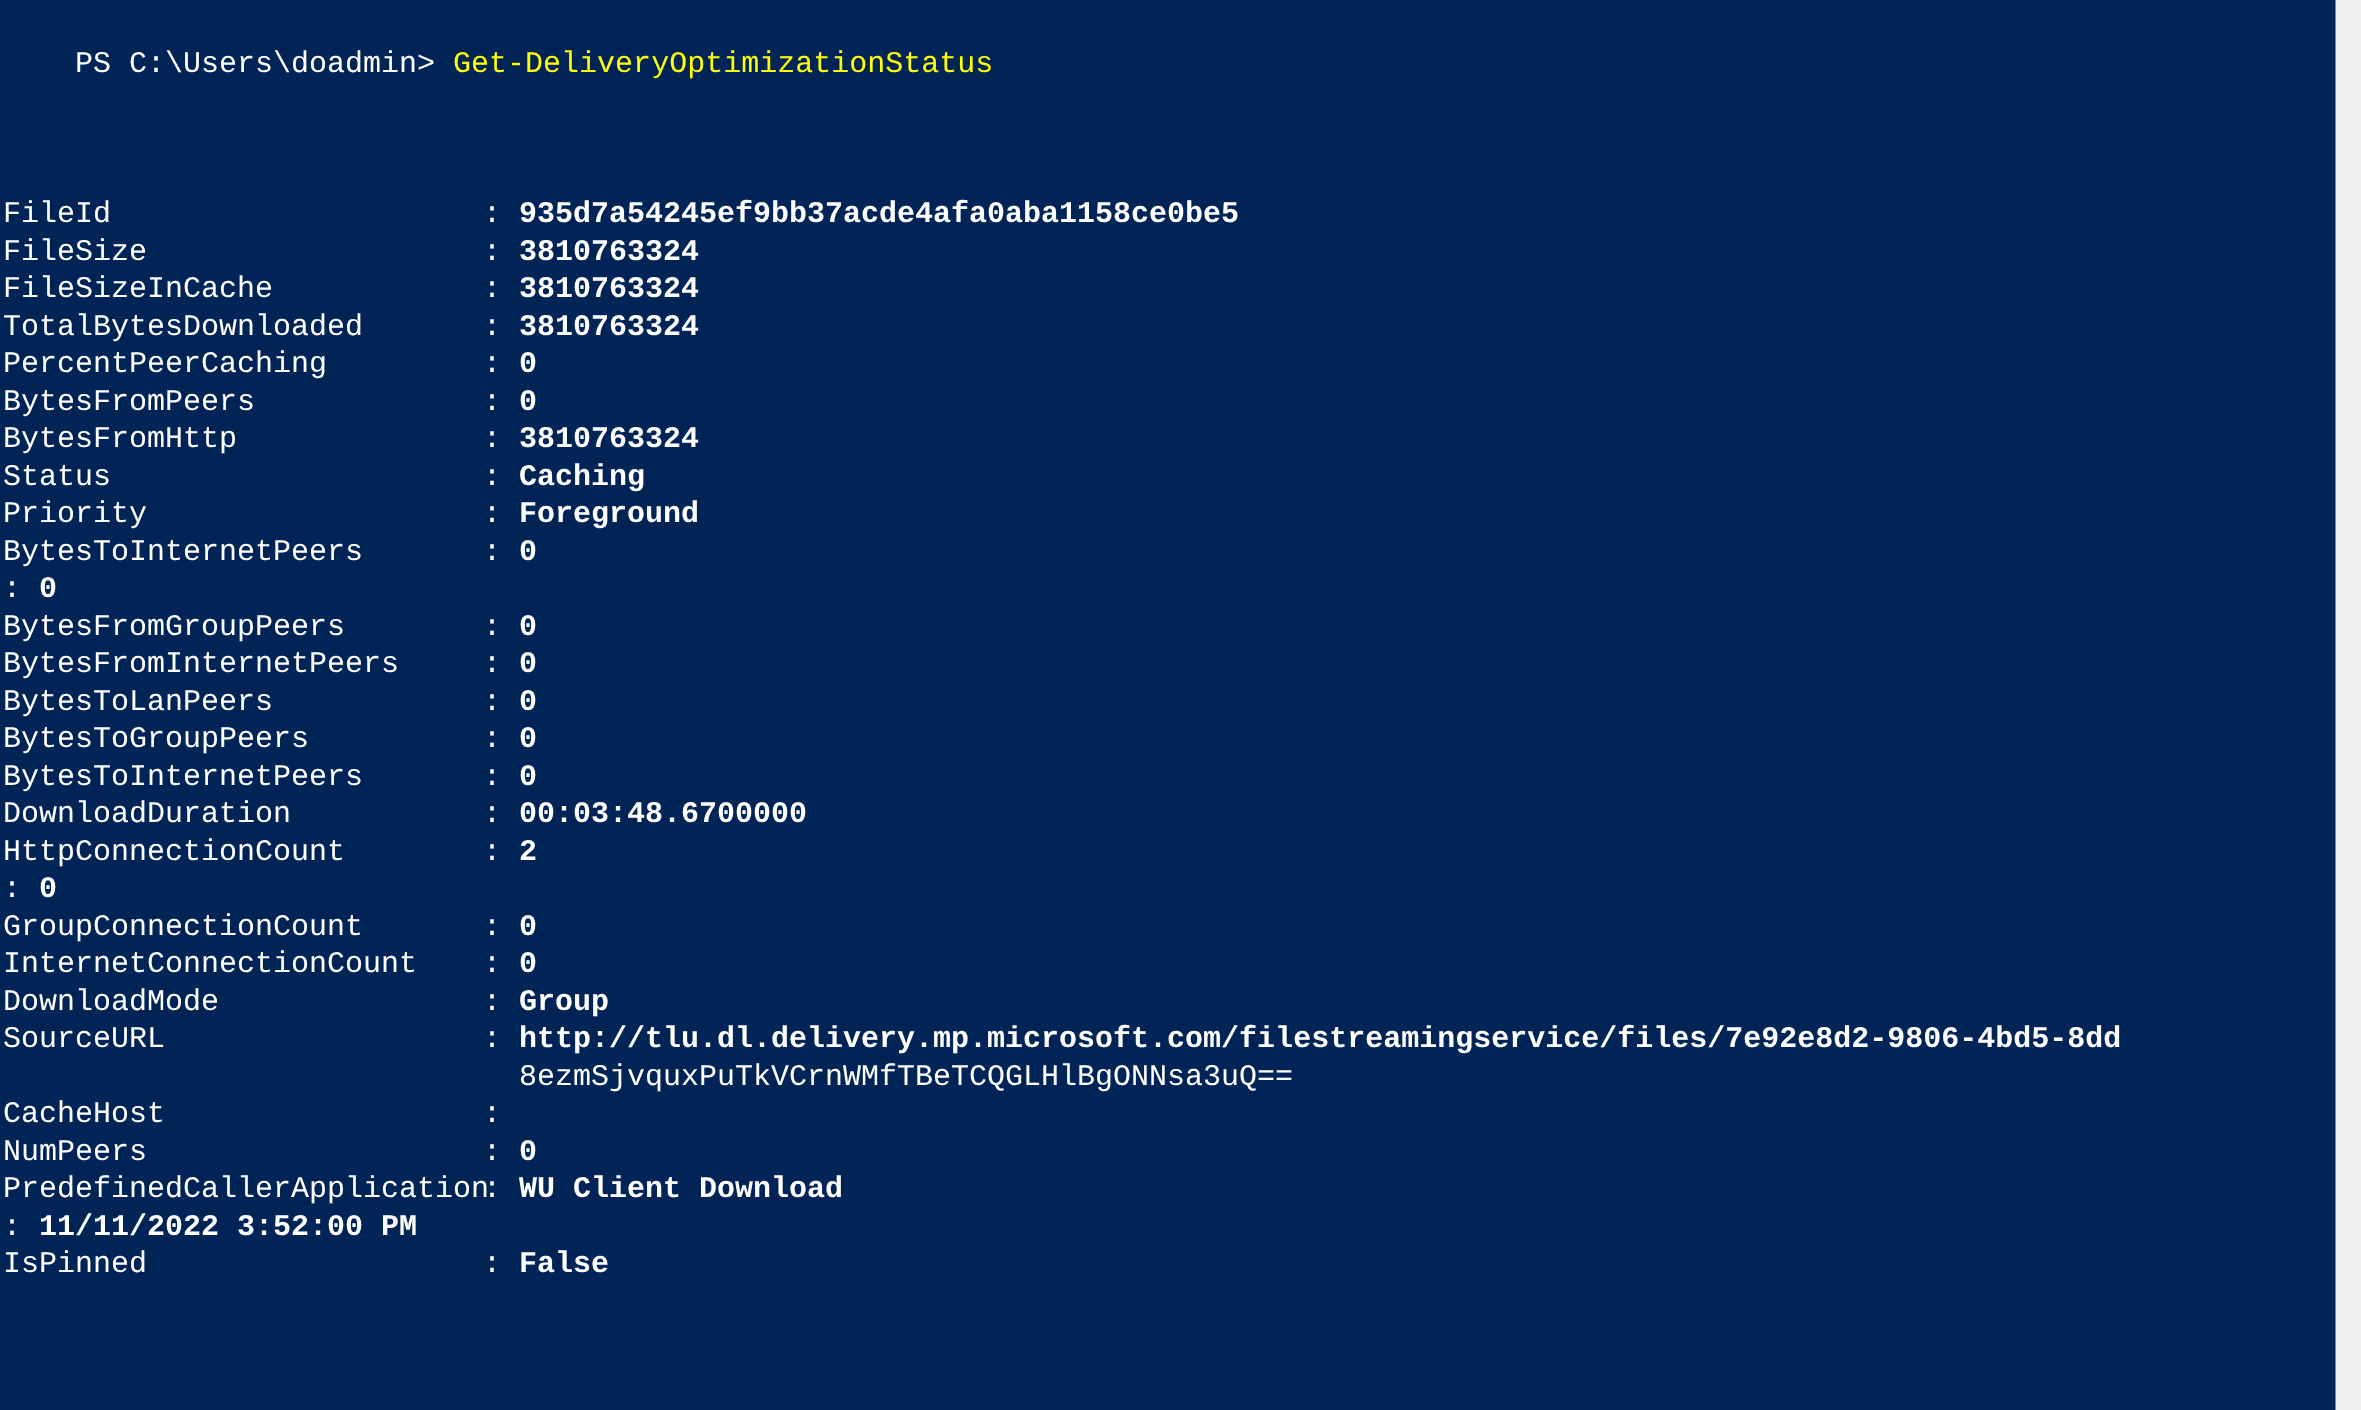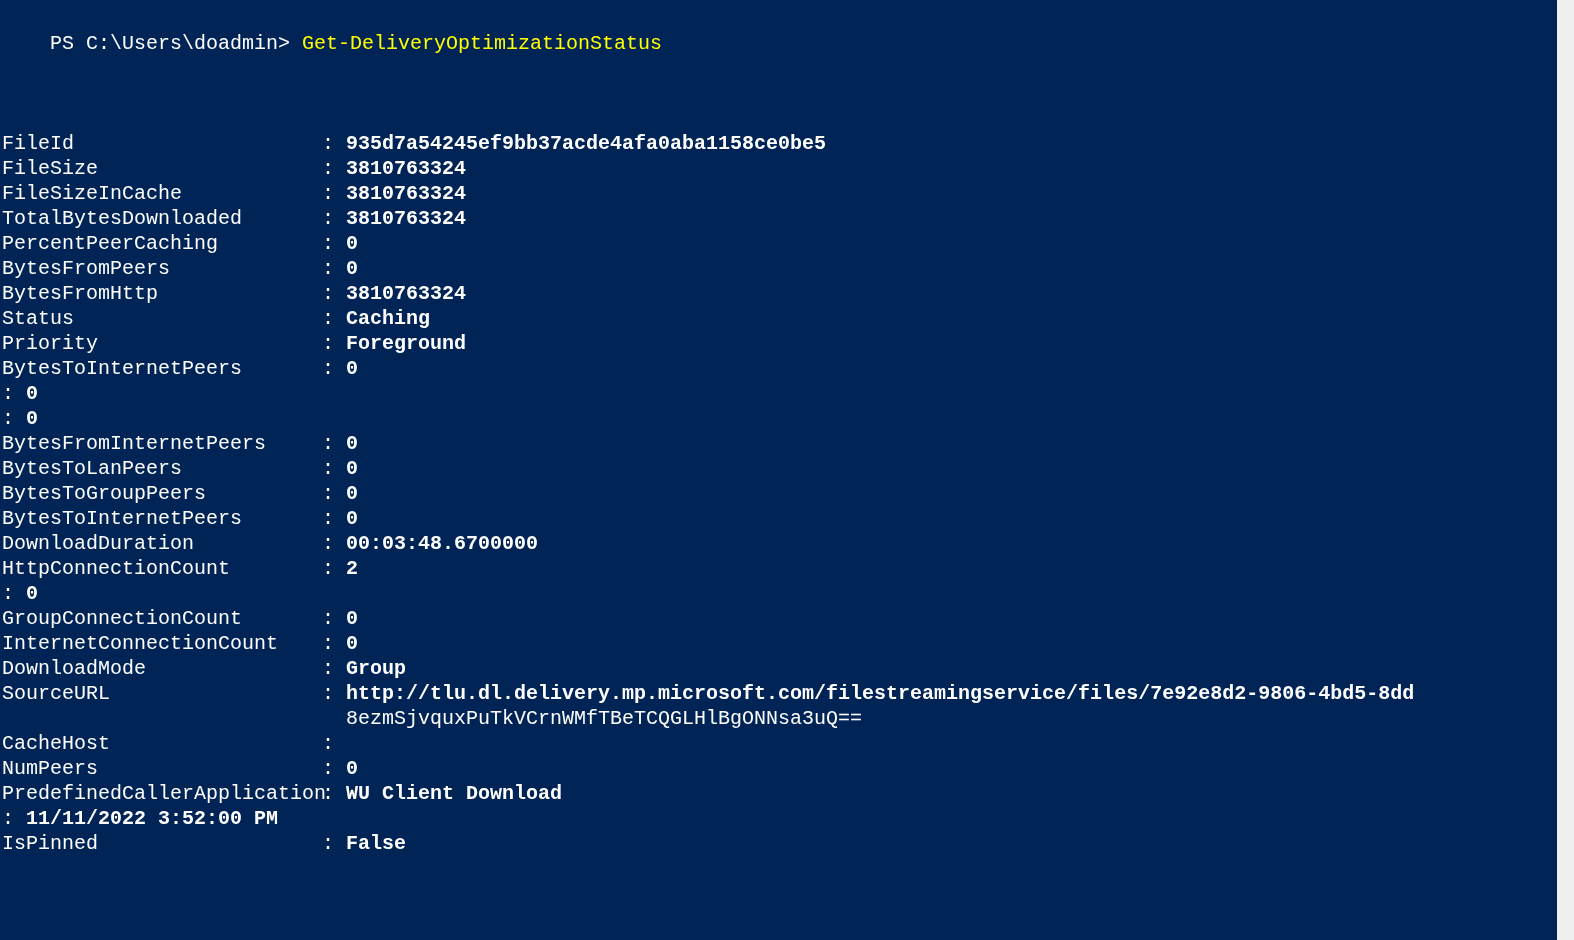--- a/index.html
+++ b/index.html
@@ -78,21 +78,21 @@
       <div class="output-line"><span class="output-key">FileSize</span><span class="output-sep">: </span><span class="output-value">3810763324</span></div>
       <div class="output-line"><span class="output-key">FileSizeInCache</span><span class="output-sep">: </span><span class="output-value">3810763324</span></div>
       <div class="output-line"><span class="output-key">TotalBytesDownloaded</span><span class="output-sep">: </span><span class="output-value">3810763324</span></div>
       <div class="output-line"><span class="output-key">PercentPeerCaching</span><span class="output-sep">: </span><span class="output-value">0</span></div>
       <div class="output-line"><span class="output-key">BytesFromPeers</span><span class="output-sep">: </span><span class="output-value">0</span></div>
       <div class="output-line"><span class="output-key">BytesFromHttp</span><span class="output-sep">: </span><span class="output-value">3810763324</span></div>
       <div class="output-line"><span class="output-key">Status</span><span class="output-sep">: </span><span class="output-value">Caching</span></div>
       <div class="output-line"><span class="output-key">Priority</span><span class="output-sep">: </span><span class="output-value">Foreground</span></div>
       <div class="output-line"><span class="output-key">BytesToInternetPeers</span><span class="output-sep">: </span><span class="output-value">0</span></div>
       <div class="output-line"><span class="output-sep">: </span><span class="output-value">0</span></div>
-      <div class="output-line"><span class="output-sep">: </span><span class="output-value">0</span></div>
+      <div class="output-line"><span class="output-key">BytesFromGroupPeers</span><span class="output-sep">: </span><span class="output-value">0</span></div>
       <div class="output-line"><span class="output-key">BytesFromInternetPeers</span><span class="output-sep">: </span><span class="output-value">0</span></div>
       <div class="output-line"><span class="output-key">BytesToLanPeers</span><span class="output-sep">: </span><span class="output-value">0</span></div>
       <div class="output-line"><span class="output-key">BytesToGroupPeers</span><span class="output-sep">: </span><span class="output-value">0</span></div>
       <div class="output-line"><span class="output-key">BytesToInternetPeers</span><span class="output-sep">: </span><span class="output-value">0</span></div>
       <div class="output-line"><span class="output-key">DownloadDuration</span><span class="output-sep">: </span><span class="output-value">00:03:48.6700000</span></div>
       <div class="output-line"><span class="output-key">HttpConnectionCount</span><span class="output-sep">: </span><span class="output-value">2</span></div>
       <div class="output-line"><span class="output-sep">: </span><span class="output-value">0</span></div>
       <div class="output-line"><span class="output-key">GroupConnectionCount</span><span class="output-sep">: </span><span class="output-value">0</span></div>
       <div class="output-line"><span class="output-key">InternetConnectionCount</span><span class="output-sep">: </span><span class="output-value">0</span></div>
       <div class="output-line"><span class="output-key">DownloadMode</span><span class="output-sep">: </span><span class="output-value">Group</span></div>

